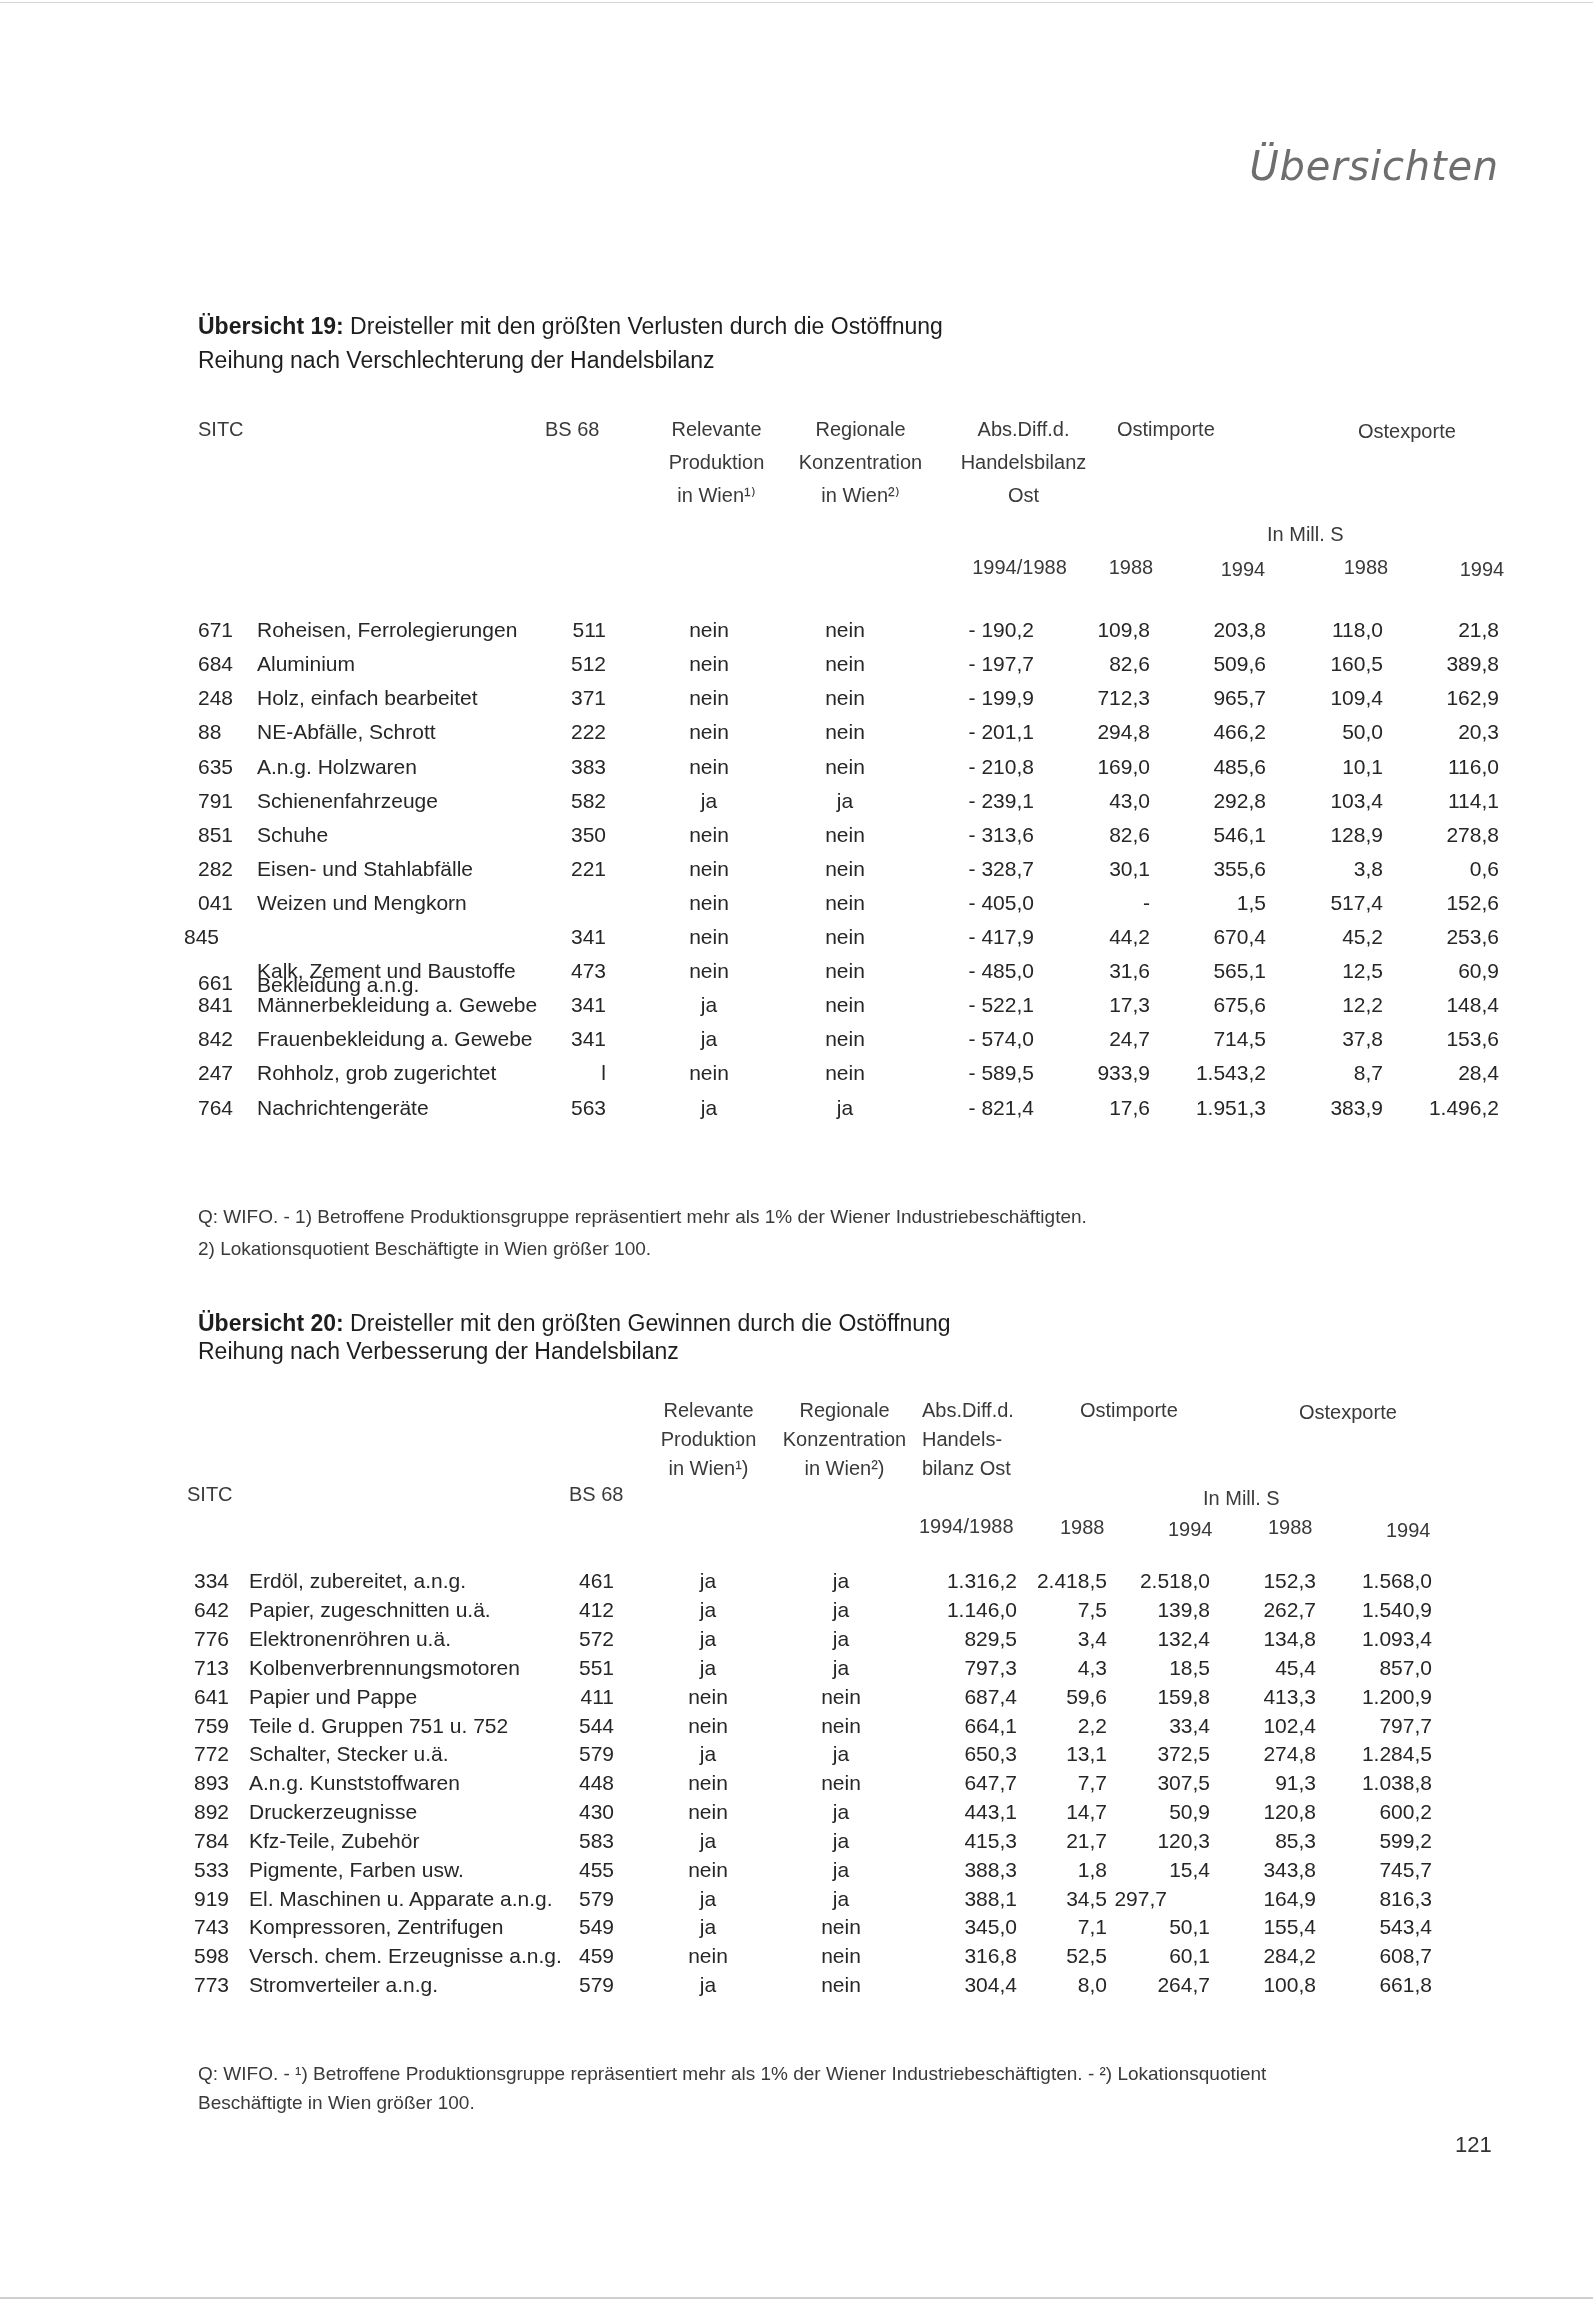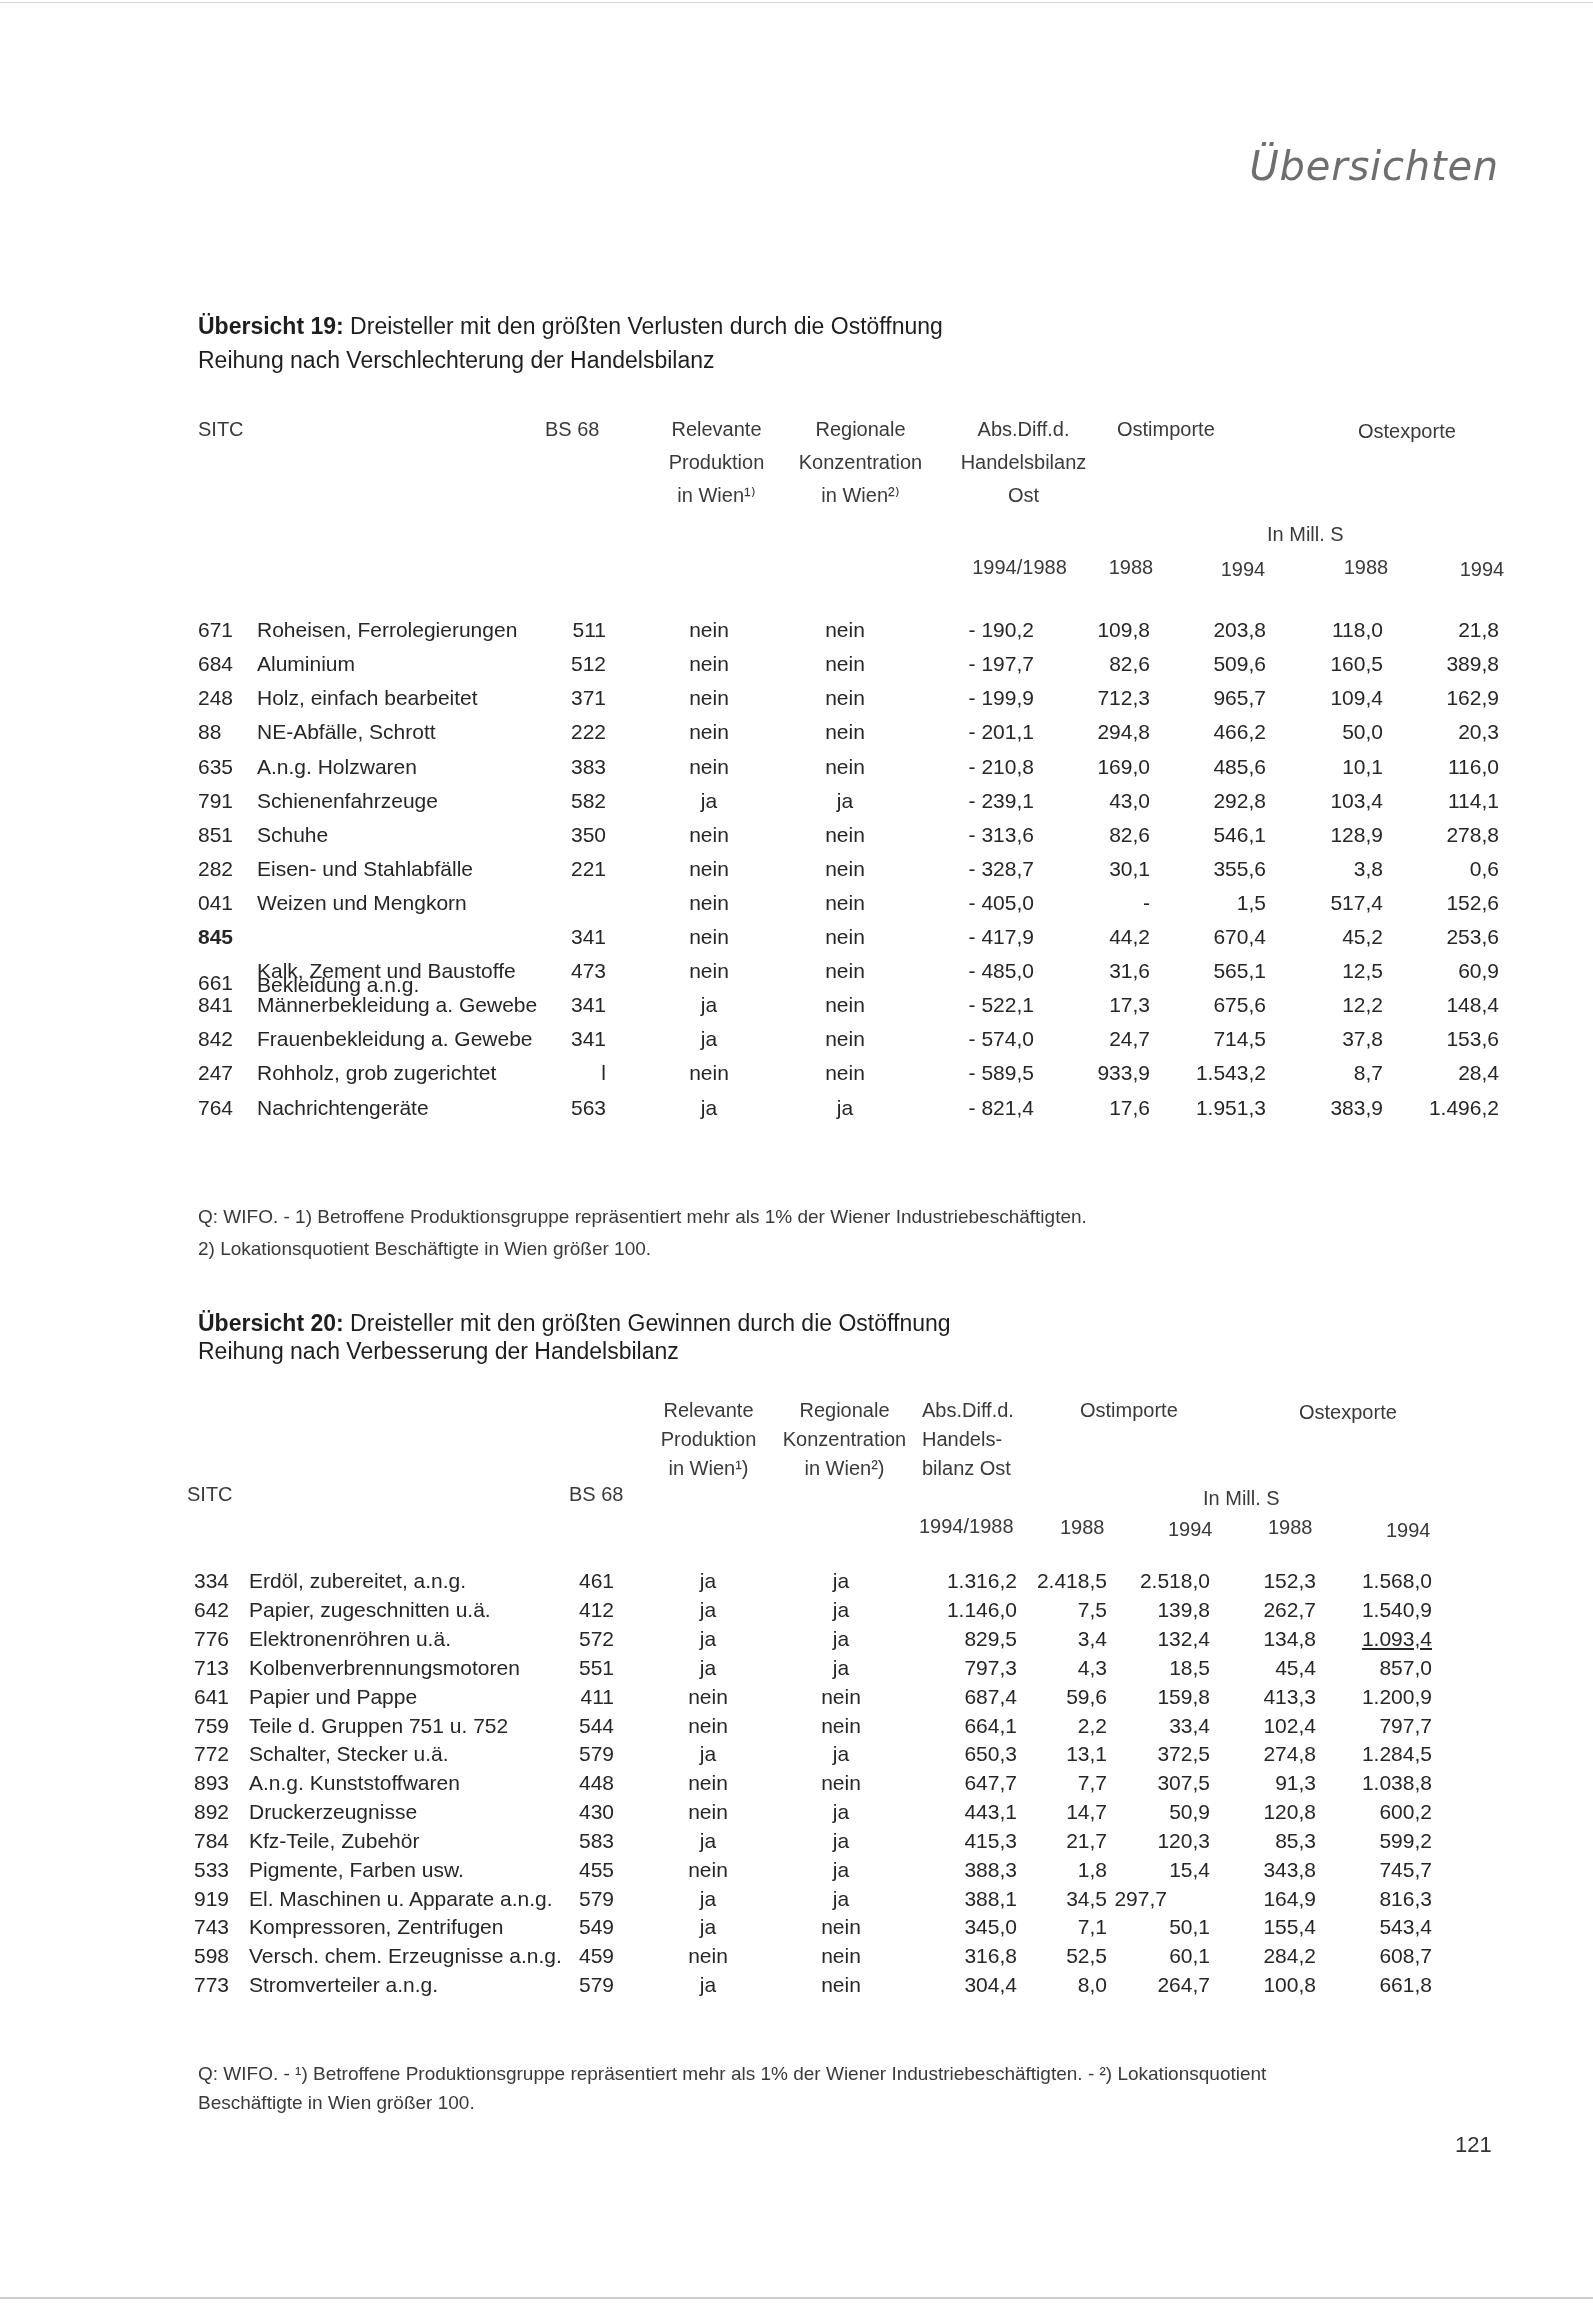--- a/index.html
+++ b/index.html
@@ -172,21 +172,21 @@
       <span class="c-bs" style="left: 542px;"></span>
       <span class="c-rel" style="left: 661px;">nein</span>
       <span class="c-reg" style="left: 797px;">nein</span>
       <span class="c-num" style="left: 915px;">- 405,0</span>
       <span class="c-num" style="left: 1031px;">-</span>
       <span class="c-num" style="left: 1147px;">1,5</span>
       <span class="c-num" style="left: 1264px;">517,4</span>
       <span class="c-num" style="left: 1380px;">152,6</span>
     </div>
     <div class="row" style="top: 925px;">
-      <span class="c-sitc" style="left: 198px; font-weight: bold;">845</span>
+      <span class="c-sitc" style="left: 184px;">845</span>
       <span class="c-name" style="left: 257px; margin-top: 48px;">Bekleidung a.n.g.</span>
       <span class="c-bs" style="left: 542px;">341</span>
       <span class="c-rel" style="left: 661px;">nein</span>
       <span class="c-reg" style="left: 797px;">nein</span>
       <span class="c-num" style="left: 915px;">- 417,9</span>
       <span class="c-num" style="left: 1031px;">44,2</span>
       <span class="c-num" style="left: 1147px;">670,4</span>
       <span class="c-num" style="left: 1264px;">45,2</span>
       <span class="c-num" style="left: 1380px;">253,6</span>
     </div>
@@ -314,21 +314,21 @@
     <div class="row" style="top: 1627px;">
       <span class="c-sitc" style="left: 194px;">776</span>
       <span class="c-name" style="left: 249px;">Elektronenröhren u.ä.</span>
       <span class="c-bs" style="left: 550px;">572</span>
       <span class="c-rel" style="left: 660px;">ja</span>
       <span class="c-reg" style="left: 793px;">ja</span>
       <span class="c-num" style="left: 898px;">829,5</span>
       <span class="c-num" style="left: 988px;">3,4</span>
       <span class="c-num" style="left: 1091px;">132,4</span>
       <span class="c-num" style="left: 1197px;">134,8</span>
-      <span class="c-num" style="left: 1313px; text-decoration: underline;">1.093,4</span>
+      <span class="c-num" style="left: 1313px;">1.093,4</span>
     </div>
     <div class="row" style="top: 1656px;">
       <span class="c-sitc" style="left: 194px;">713</span>
       <span class="c-name" style="left: 249px;">Kolbenverbrennungsmotoren</span>
       <span class="c-bs" style="left: 550px;">551</span>
       <span class="c-rel" style="left: 660px;">ja</span>
       <span class="c-reg" style="left: 793px;">ja</span>
       <span class="c-num" style="left: 898px;">797,3</span>
       <span class="c-num" style="left: 988px;">4,3</span>
       <span class="c-num" style="left: 1091px;">18,5</span>

